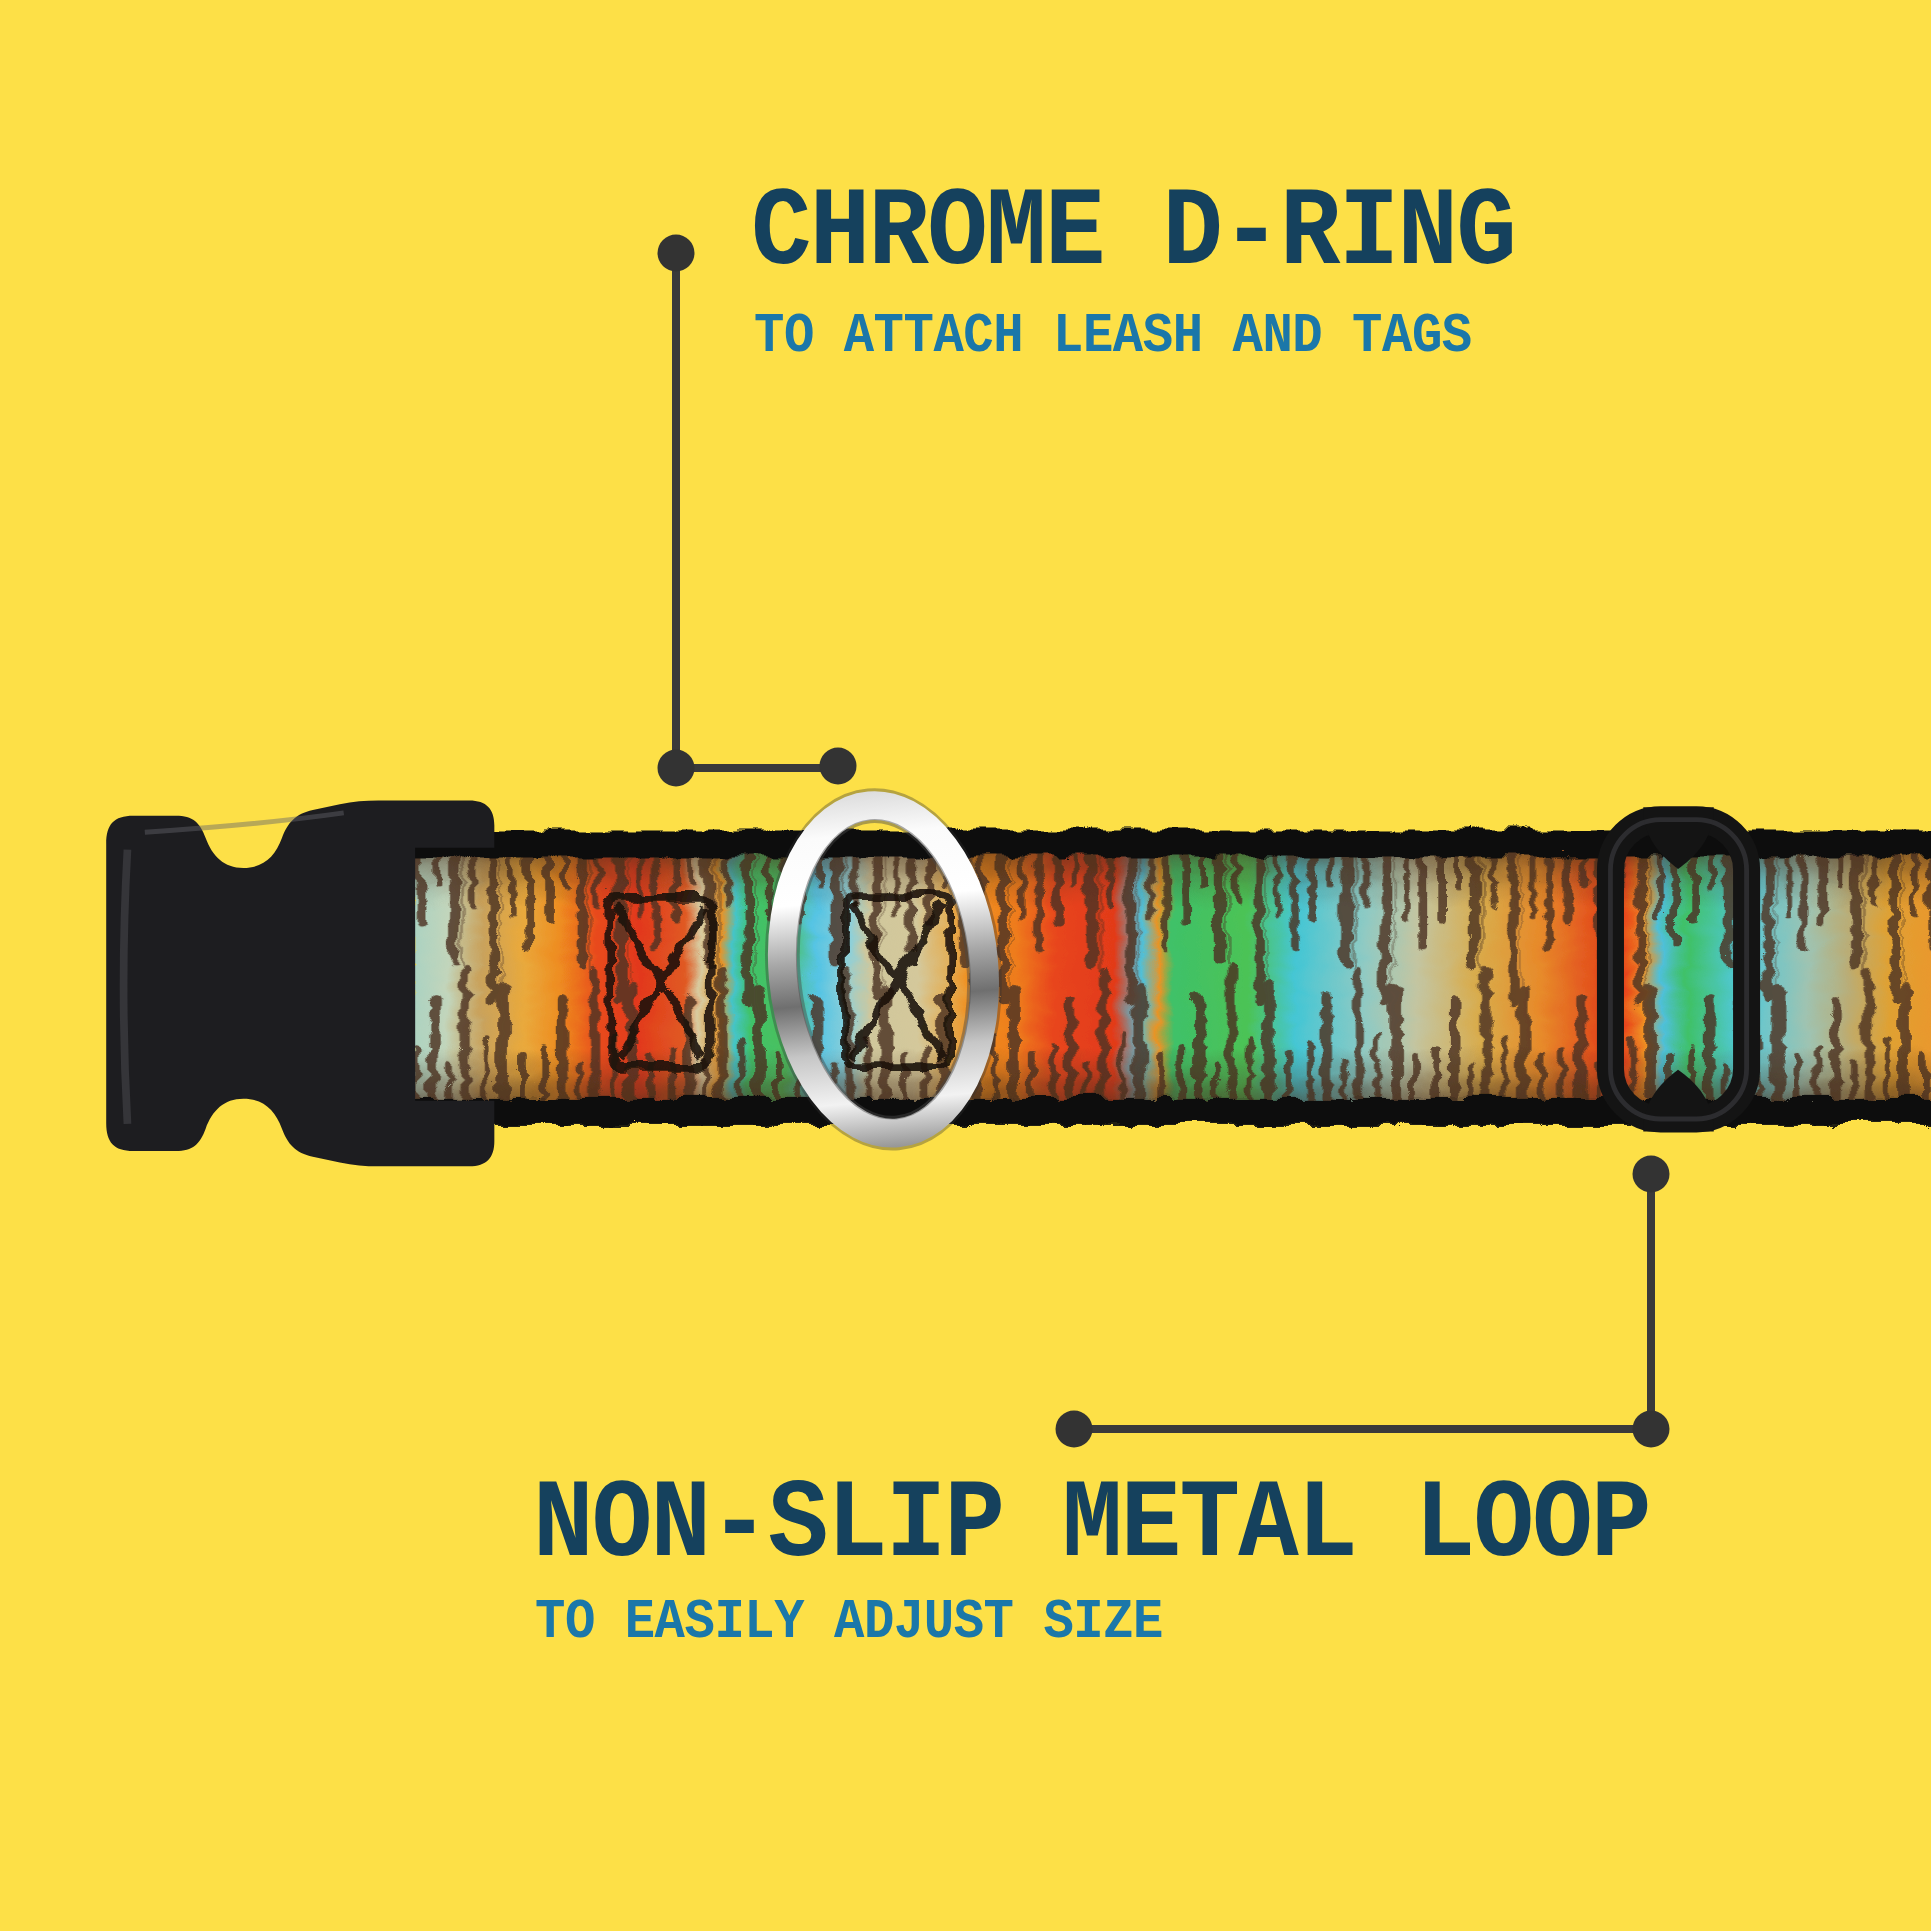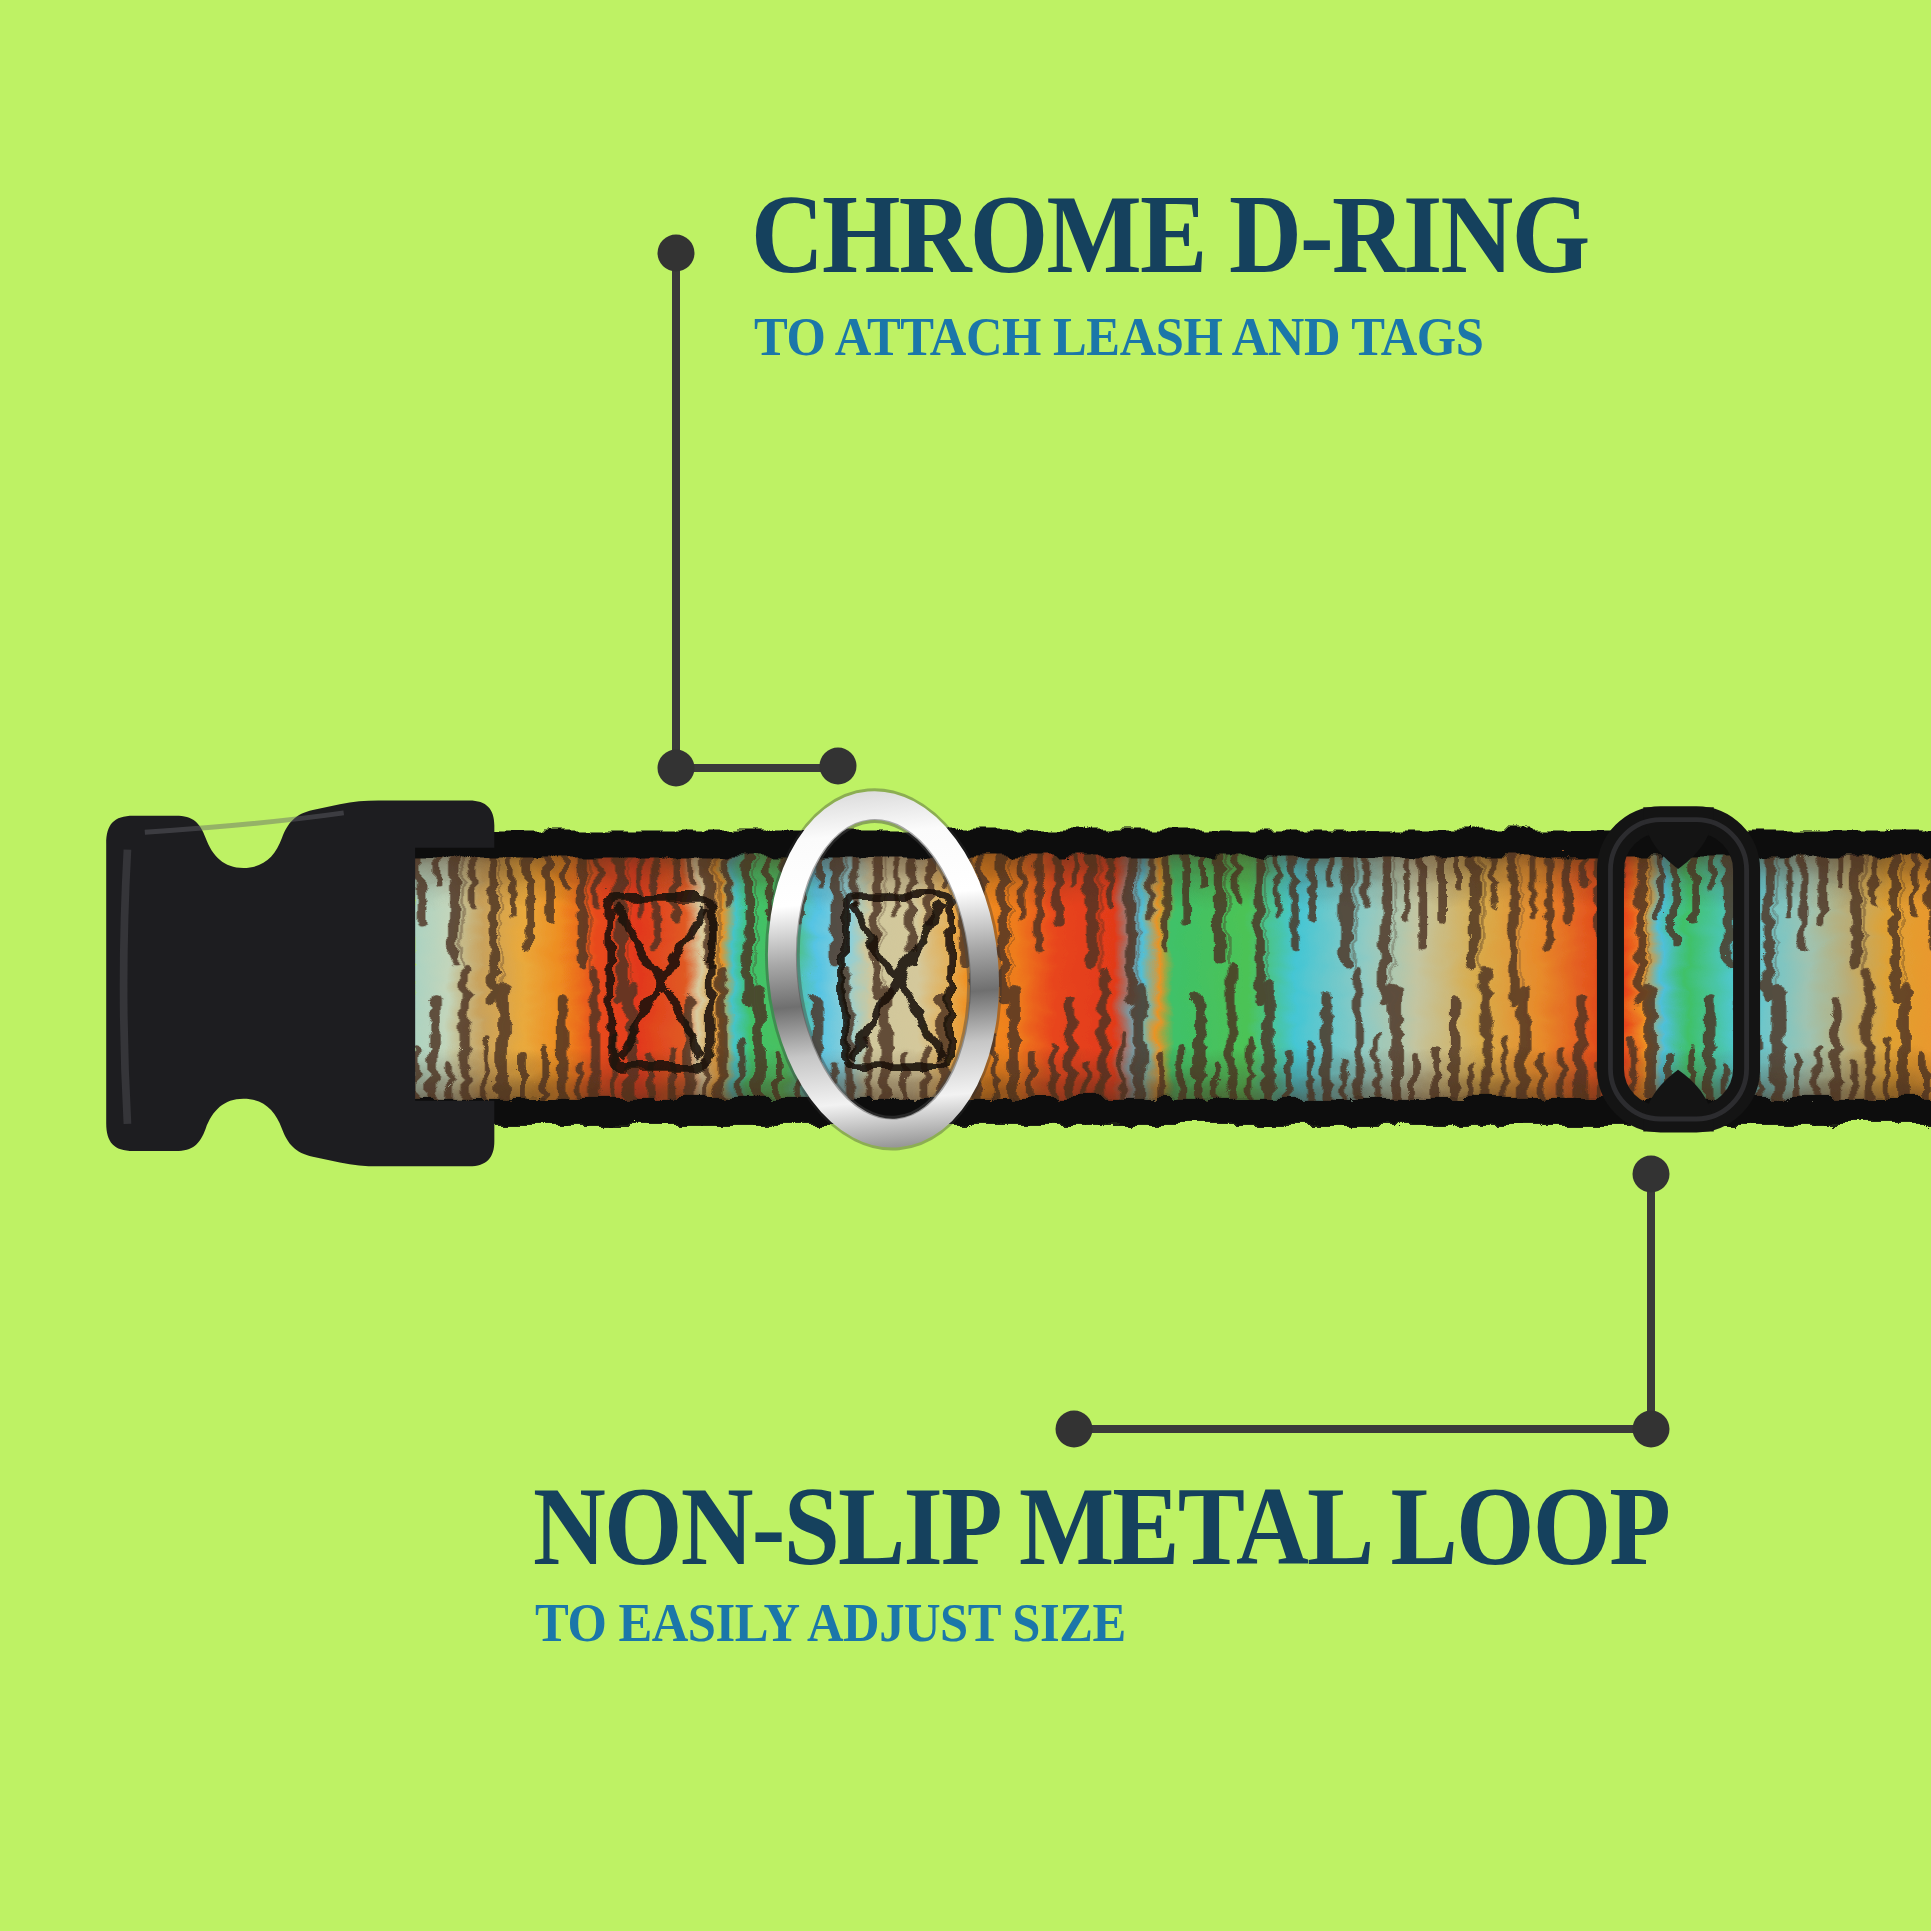--- a/index.html
+++ b/index.html
@@ -1,17 +1,17 @@
 <!DOCTYPE html>
 <html><head>
 <meta charset="utf-8">
 <style>
   html,body{margin:0;padding:0;background:#ffffff;width:1931px;height:1931px;overflow:hidden;}
-  .stage{position:relative;width:1931px;height:1931px;background:#bef264;
-         font-family:Liberation Serif, serif;}
+  .stage{position:relative;width:1931px;height:1931px;background:#fde047;
+         font-family:Liberation Mono, monospace;}
   
   .callout-title{
     position:absolute;white-space:nowrap;font-weight:bold;
     font-size:112px;letter-spacing:-1.9px;color:#15415d;
     transform:scaleX(0.90);transform-origin:left top;line-height:1;
   }
   .callout-sub{
     position:absolute;white-space:nowrap;font-weight:bold;
     font-size:55px;letter-spacing:-0.5px;color:#1b77a9;
     transform:scaleX(0.92);transform-origin:left top;line-height:1;

